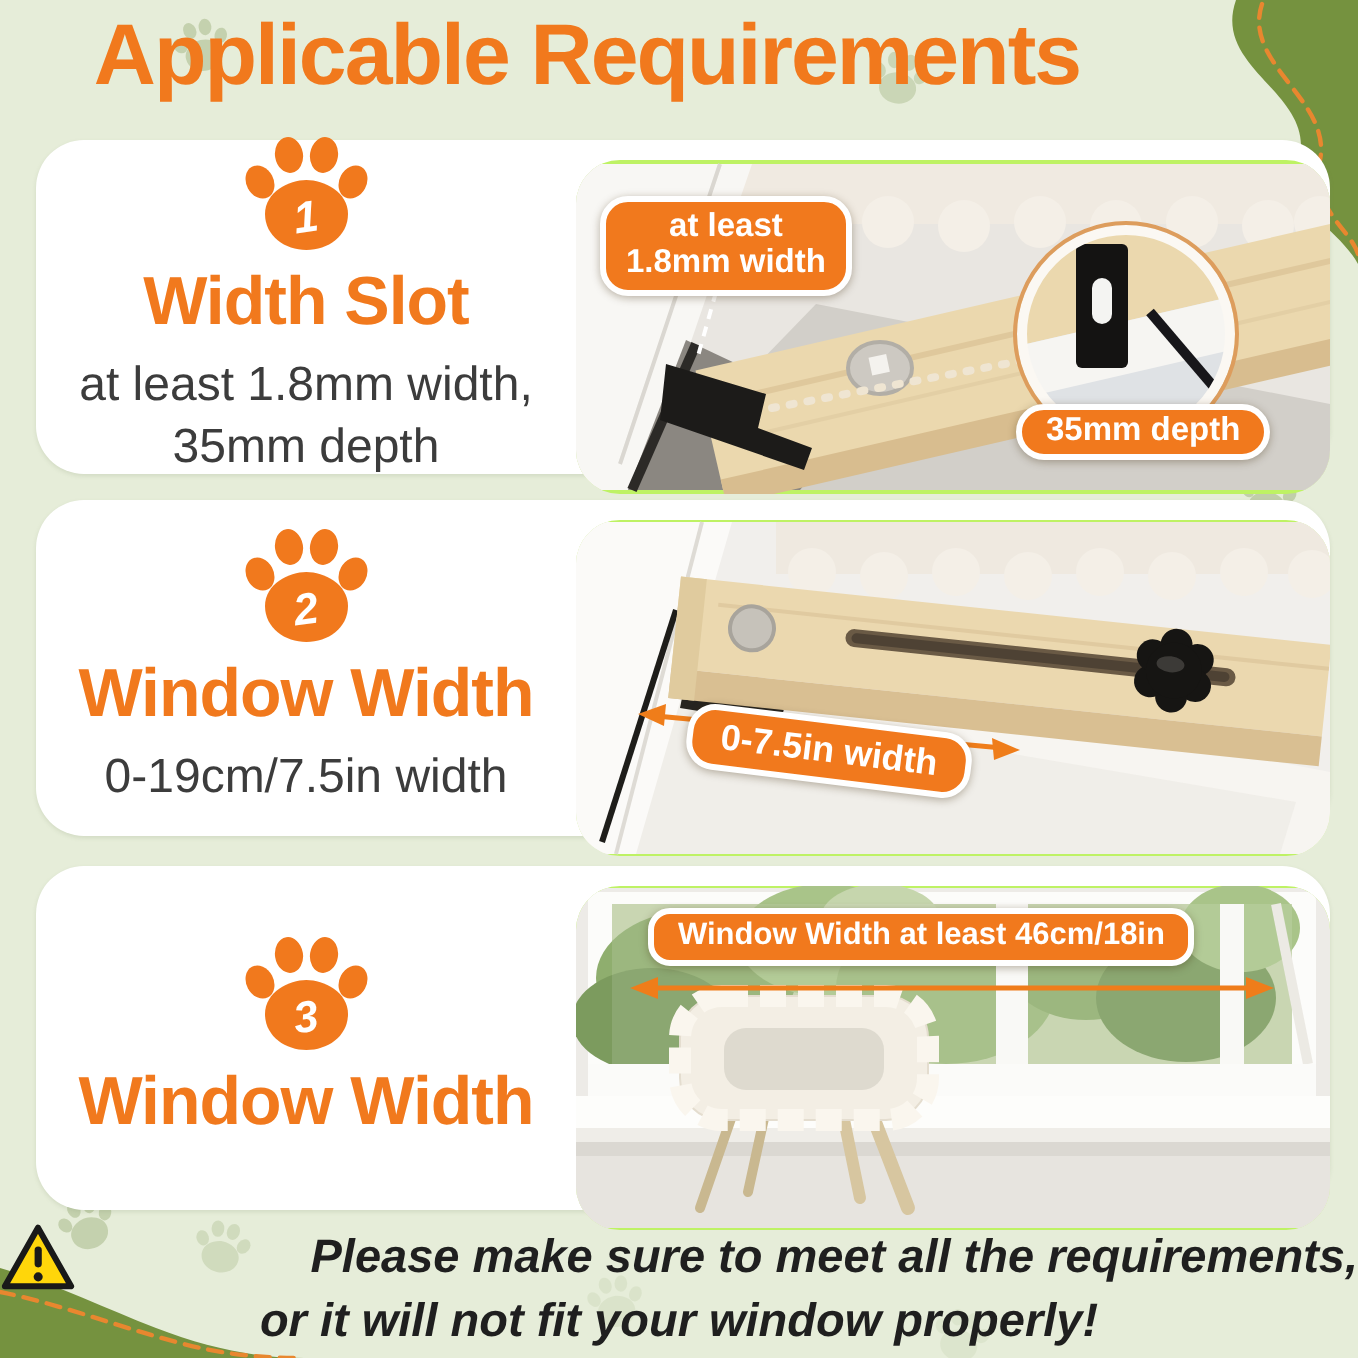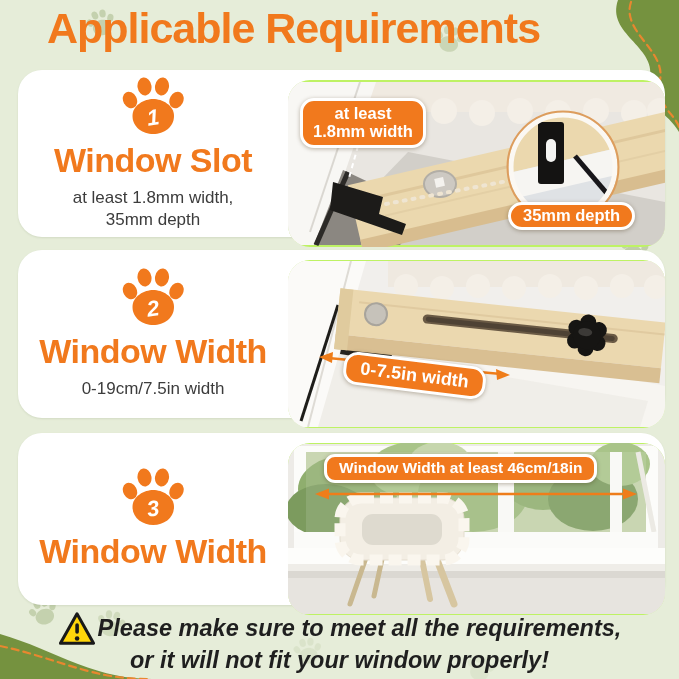--- a/index.html
+++ b/index.html
@@ -25,21 +25,21 @@
     position:absolute;left:0;top:0;width:270px;height:100%;
     display:flex;flex-direction:column;align-items:center;justify-content:center;gap:2px;
   }
   .paw{position:relative;width:62px;height:60px;}
   .paw svg{width:62px;height:60px;display:block;}
   .sec-title{
     margin:2px 0 0 0;font-size:34px;font-weight:bold;color:var(--accent,#f1791d);
     letter-spacing:-0.5px;white-space:nowrap;
   }
   .sec-desc{
-    margin:5px 0 0 0;font-size:17px;color:var(--text,#3c3c3c);
+    margin:5px 0 0 0;font-size:24px;color:var(--text,#3c3c3c);
     text-align:center;line-height:1.28;font-weight:400;
   }
   .sec-desc span{display:block;}
   .photo{
     position:absolute;left:270px;top:10px;width:377px;height:100%;
     border-radius:22px;overflow:hidden;background:#bef264;
   }
   .photo svg{position:absolute;left:0;top:0;width:100%;height:100%;}
   .pbadge{
     position:absolute;background:var(--accent,#f1791d);color:#fff;font-weight:bold;
@@ -48,21 +48,21 @@
   }
   .pbadge span{display:block;}
   .b-width{left:12px;top:18px;font-size:16.5px;padding:4px 10px;}
   .b-depth{left:220px;top:122px;font-size:16.5px;padding:2px 12px;}
   .b-sill{left:55px;top:99px;font-size:18px;padding:4px 14px;transform:rotate(7deg);}
   .b-window{left:36px;top:11px;font-size:15.5px;padding:3px 12px;border-radius:11px;}
   .warning{
     position:absolute;left:0;top:611px;width:679px;z-index:3;text-align:center;
     font-style:italic;font-weight:bold;font-size:23.5px;color:#1f1f1f;line-height:1.2;
   }
-  .warning .wline1{display:flex;align-items:center;justify-content:center;gap:2px;}
+  .warning .wline1{display:flex;align-items:center;justify-content:space-between;gap:2px;}
   .warn-icon{width:38px;height:35px;flex:0 0 auto;}
 </style>
 </head>
 <body>
 
 <div class="stage">
 
   <svg class="deco" viewBox="0 0 679 679">
     <defs>
       <g id="wm-paw">
@@ -99,21 +99,21 @@
       <div class="paw">
         <svg viewBox="0 0 62 60" fill="var(--accent,#f1791d)">
           <ellipse cx="8" cy="23" rx="6.8" ry="8.6" transform="rotate(-28 8 23)"></ellipse>
           <ellipse cx="22.5" cy="9.5" rx="7" ry="9" transform="rotate(-9 22.5 9.5)"></ellipse>
           <ellipse cx="40" cy="9.5" rx="7" ry="9" transform="rotate(9 40 9.5)"></ellipse>
           <ellipse cx="54.5" cy="23" rx="6.8" ry="8.6" transform="rotate(28 54.5 23)"></ellipse>
           <path d="M31.2 22 C40 22 52 28 52 39 C52 50 42 57 31.2 57 C20.5 57 10.5 50 10.5 39 C10.5 28 22.5 22 31.2 22 Z"></path>
           <text x="31" y="48" text-anchor="middle" font-size="22" font-weight="bold" font-style="italic" fill="#fff" transform="rotate(-8 31 41)">1</text>
         </svg>
       </div>
-      <h2 class="sec-title">Window Slot</h2>
+      <h2 class="sec-title">Width Slot</h2>
       <p class="sec-desc">
         <span>at least 1.8mm width,</span>
         <span>35mm depth</span>
       </p>
     </div>
     <div class="photo">
       <svg viewBox="0 0 377 163">
         <defs>
             <clipPath id="magClip">
               <circle cx="275" cy="85" r="52"></circle>

